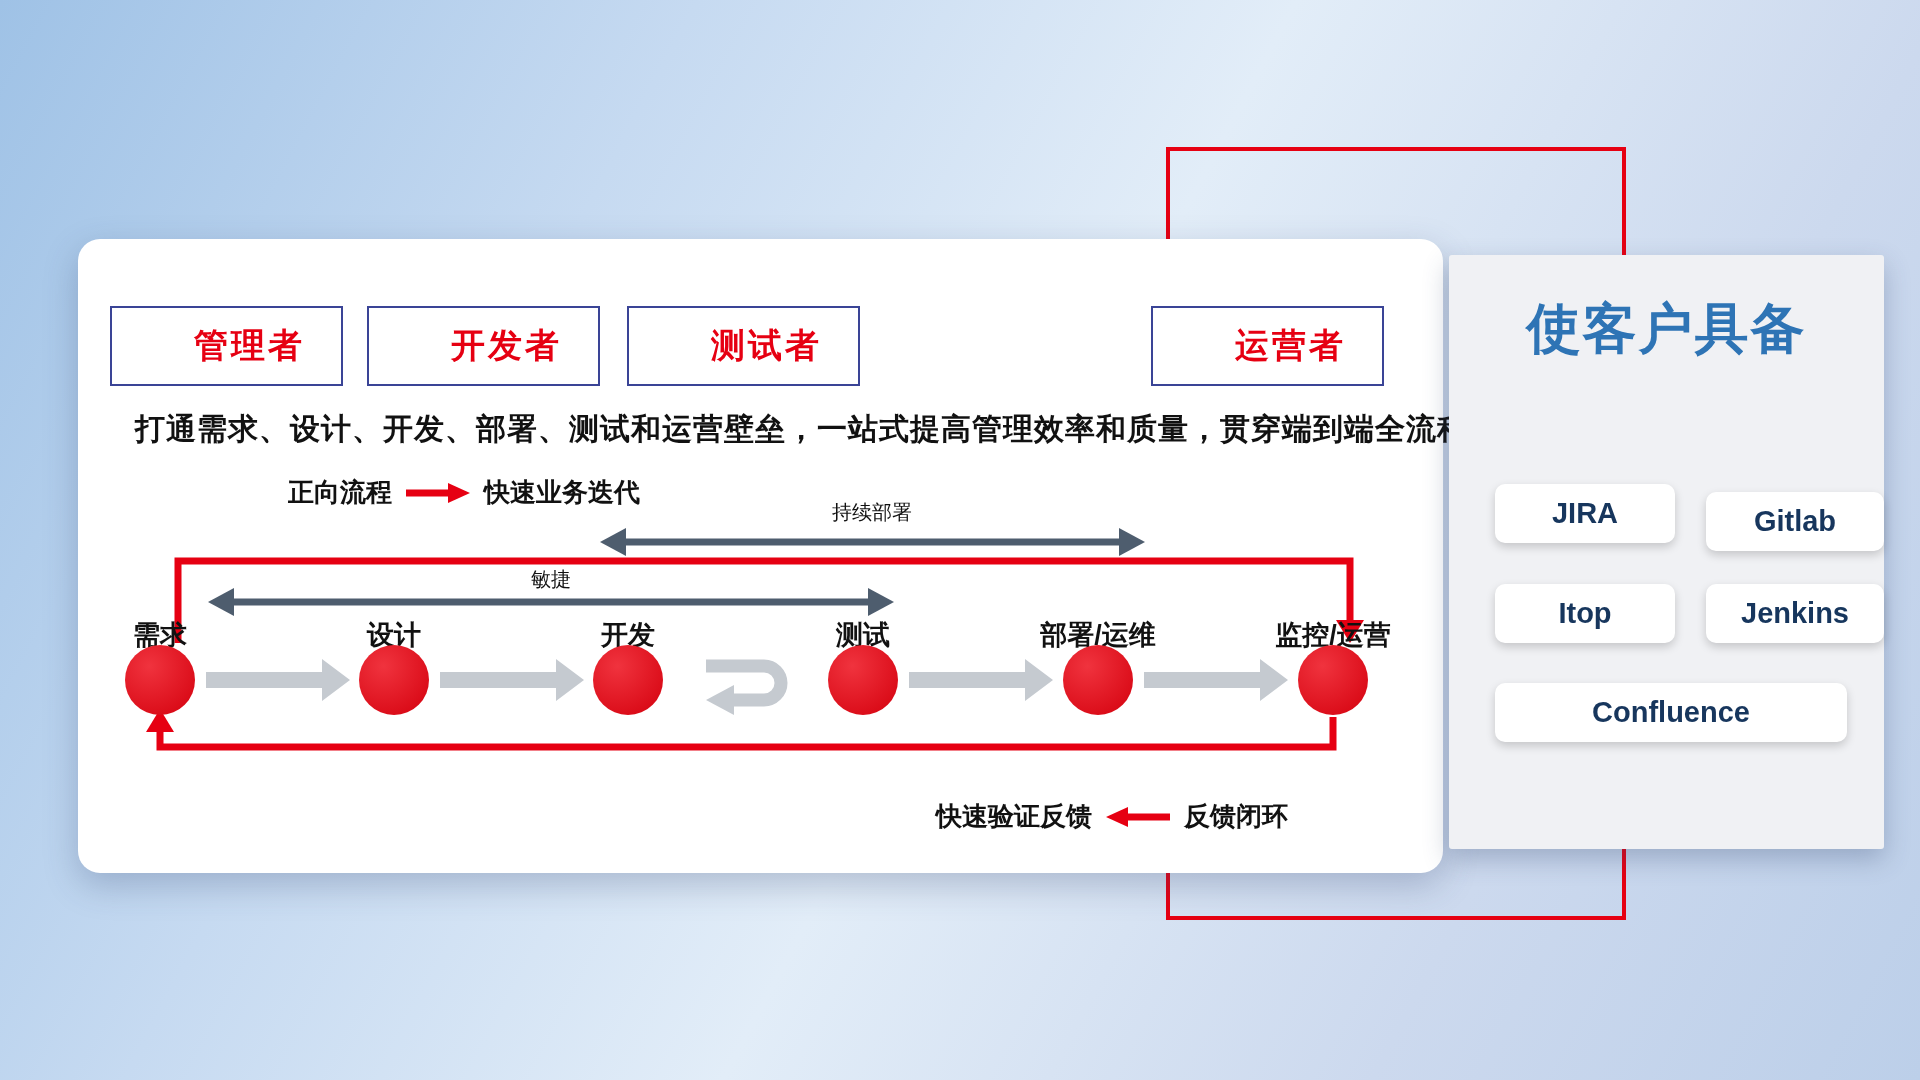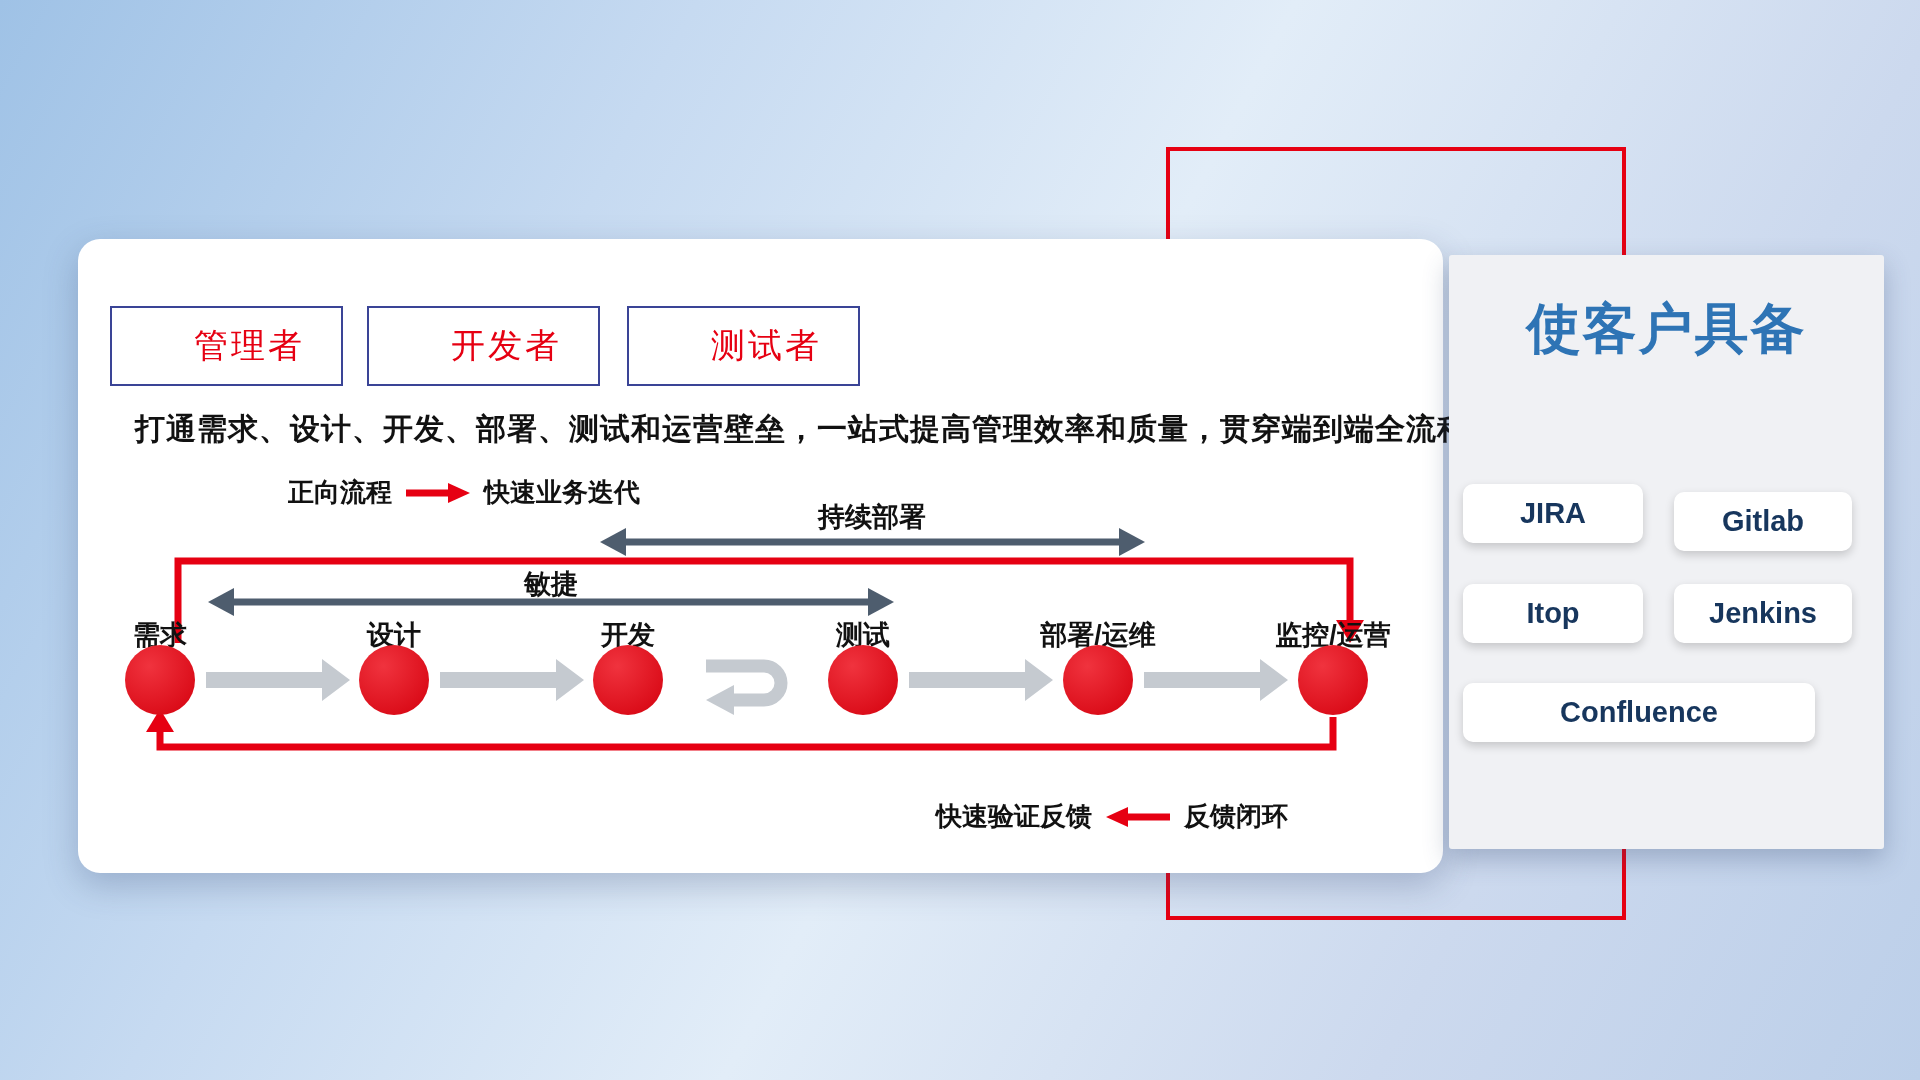--- a/index.html
+++ b/index.html
@@ -16,33 +16,33 @@
   }
   .card {
     position: absolute; left: 78px; top: 239px; width: 1365px; height: 634px;
     background: #ffffff; border-radius: 22px;
     box-shadow: 0 12px 34px rgba(50,70,110,.28); z-index: 2;
   }
   .role-box {
     position: absolute; top: 67px; width: 233px; height: 80px;
     border: 2px solid #3a4496; background: #fff;
     display: flex; align-items: center; justify-content: center;
-    font-size: 34px; font-weight: normal; color: #e60012; letter-spacing: 3px; padding-left: 46px;
+    font-size: 34px; font-weight: bold; color: #e60012; letter-spacing: 3px; padding-left: 46px;
   }
   .description {
     position: absolute; left: 57px; top: 170px;
     font-size: 30px; font-weight: bold; color: #111; white-space: nowrap; letter-spacing: 1px;
   }
   .legend {
     position: absolute; display: flex; align-items: center; gap: 14px;
     font-size: 26px; font-weight: bold; color: #111; white-space: nowrap; justify-content: space-between;
   }
   .arrow-label {
     position: absolute; width: 220px; text-align: center;
-    font-size: 27px; font-weight: bold; color: #111;
+    font-size: 20px; font-weight: normal; color: #111;
   }
   .stage-label {
     position: absolute; top: 378px; width: 200px; text-align: center;
     font-size: 27px; font-weight: bold; color: #111; white-space: nowrap;
   }
   .node {
     position: absolute; top: 406px; width: 70px; height: 70px; border-radius: 50%;
     background: radial-gradient(circle at 35% 30%, #f0333e, #d4000d);
   }
   .flow-svg { position: absolute; left: 0; top: 0; }
@@ -52,38 +52,41 @@
     box-shadow: 0 10px 26px rgba(50,70,110,.30); z-index: 3;
   }
   .panel-title {
     position: absolute; width: 100%; text-align: center;
     font-size: 54px; font-weight: bold; color: #2e74b5; letter-spacing: 2px; white-space: nowrap;
   }
   .tool-btn {
     position: absolute; height: 59px; background: #ffffff; border-radius: 10px;
     box-shadow: 0 4px 10px rgba(0,0,0,.18);
     display: flex; align-items: center; justify-content: center;
-    font-size: 29px; font-weight: bold; color: #17365d;
+    font-size: 29px; font-weight: bold; color: #17365d; margin-left: 32px;
   }
 </style>
 </head>
 <body>
 
 <div class="red-frame"></div>
 
 <div class="card">
 
   <div class="role-box" style="left:32px">
       <span>管理者</span>
     </div>
   <div class="role-box" style="left:289px">
       <span>开发者</span>
     </div>
   <div class="role-box" style="left:549px">
       <span>测试者</span>
+    </div>
+  <div class="role-box" style="left:1073px">
+      <span>运营者</span>
     </div>
 
   <div class="description">打通需求、设计、开发、部署、测试和运营壁垒，一站式提高管理效率和质量，贯穿端到端全流程</div>
 
   <div class="legend" style="left:210px; top:236px">
     <span>正向流程</span>
     <svg width="64" height="24">
       <line x1="0" y1="12" x2="46" y2="12" stroke="#e60012" stroke-width="7"></line>
       <polygon points="64,12 42,2 42,22" fill="#e60012"></polygon>
     </svg>

